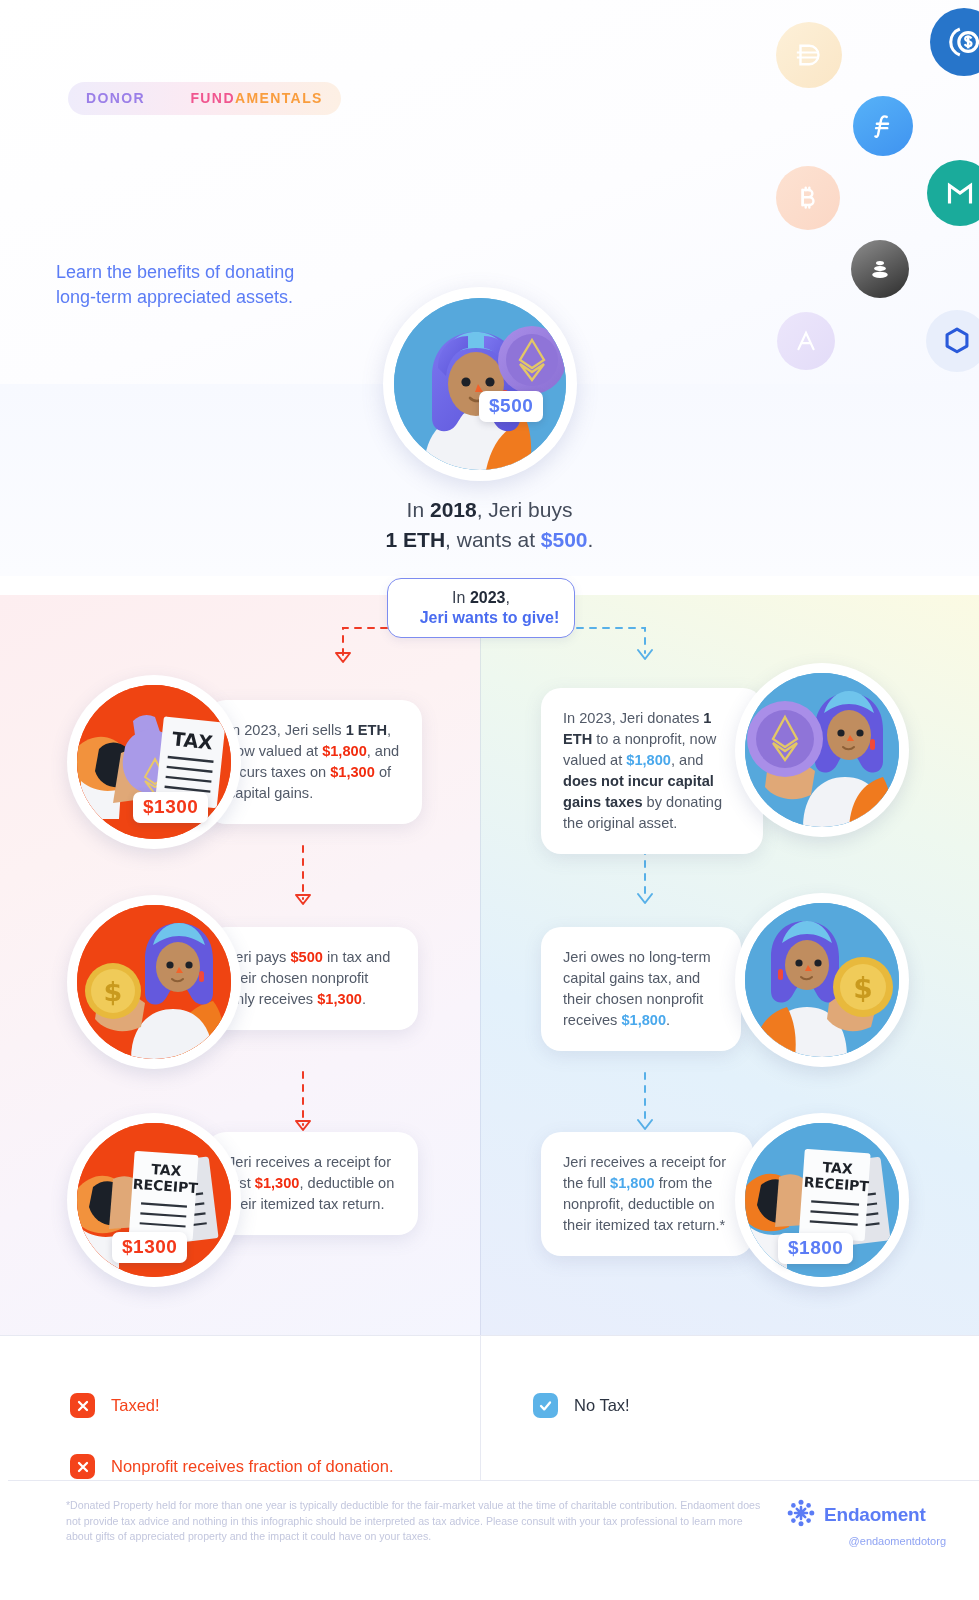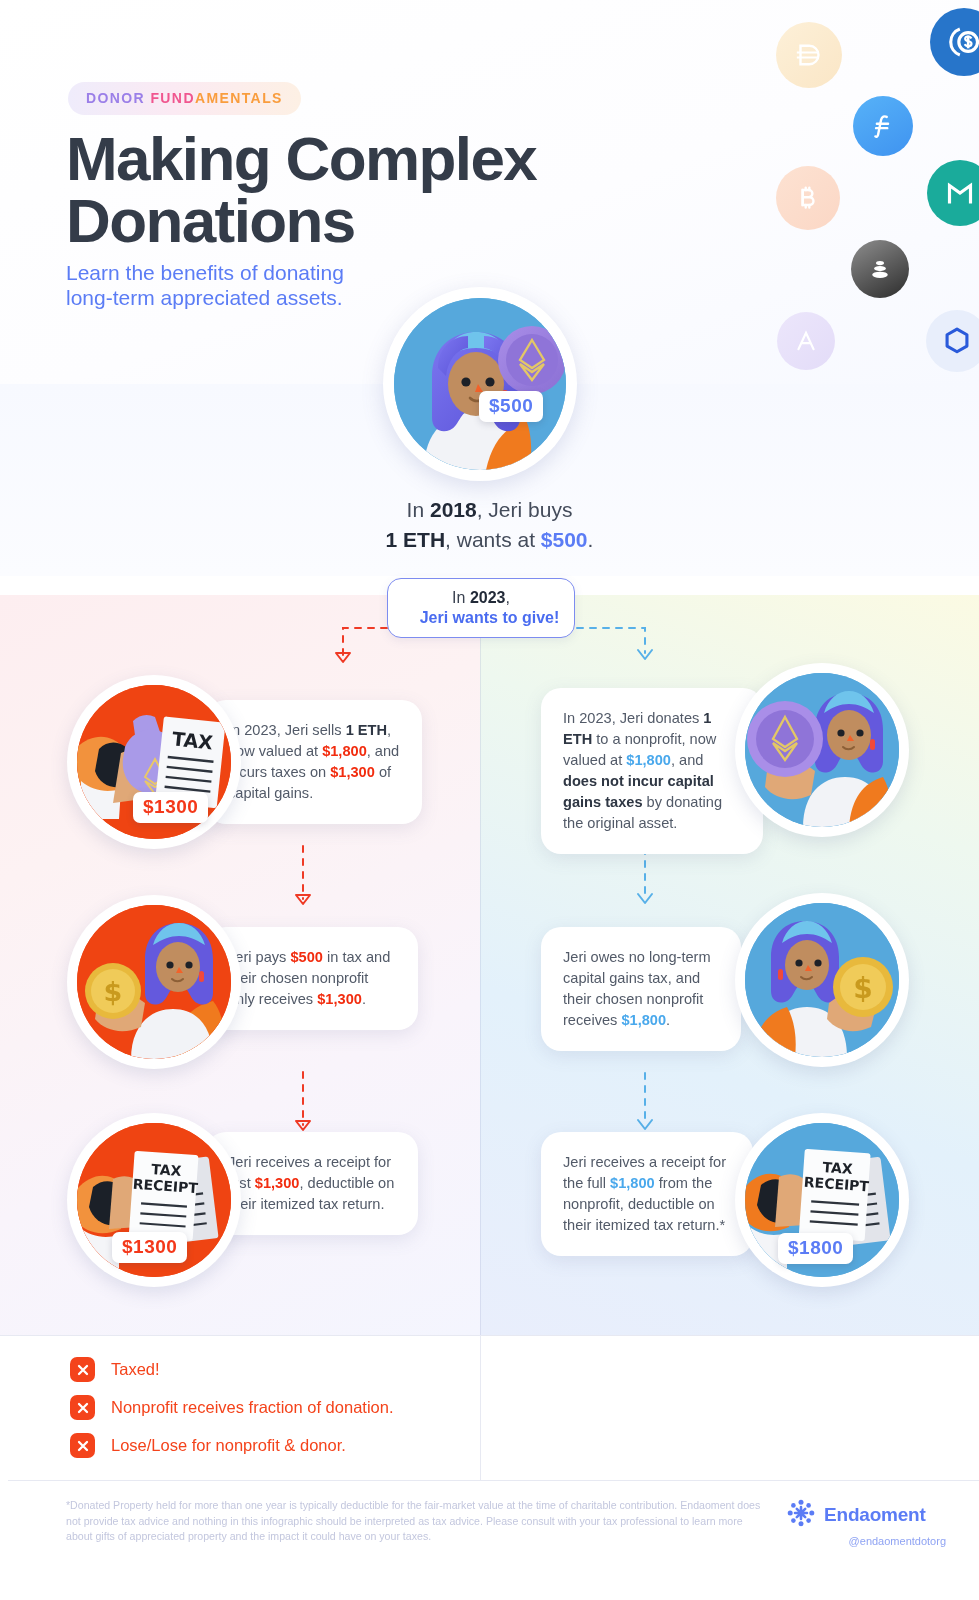--- a/index.html
+++ b/index.html
@@ -19,30 +19,30 @@
     background:linear-gradient(160deg,#ffffff 0%,#fdfdff 55%,#f7f9ff 100%);
     overflow:hidden;
   }
   .badge-pill {
     position:absolute; left:68px; top:82px;
     padding:8px 18px 9px; border-radius:18px;
     background:linear-gradient(90deg,#efecfb 0%,#fbeaf3 45%,#fdf0e4 100%);
     font-size:14px; font-weight:bold; letter-spacing:1.4px;
   }
   .badge-pill .g1 { color:#9b7fe8; }
-  .badge-pill .g2 { color:#f0568f; }
+  .badge-pill .g2 { color:#f0568f;margin-left:40px; }
   .badge-pill .g3 { color:#f99d3e; }
   h1.title {
     position:absolute; left:66px; top:128px; width:560px;
     font-size:62px; line-height:62px; font-weight:bold;
     color:#343c49; letter-spacing:-1.6px;
   }
   .subtitle {
-    position:absolute; left:66px; top:260px; width:330px;
-    font-size:21px; line-height:25px; color:#5b7cf5;
+    position:absolute; left:56px; top:260px; width:330px;
+    font-size:18px; line-height:25px; color:#5b7cf5;
   }
 
   
   .coin { position:absolute; border-radius:50%; display:flex; align-items:center; justify-content:center; }
   .coin svg, .coin span { display:block; }
 
   
   .hero-avatar {
     position:absolute; left:383px; top:287px; width:194px; height:194px;
     border-radius:50%; background:#ffffff;
@@ -129,21 +129,21 @@
   .price-tag.blue { color:#5b7cf5; }
 
   
   .summary {
     position:absolute; left:0; top:1335px; width:979px; height:145px;
     background:#ffffff;
   }
   .summary-top-rule { position:absolute; left:0; top:0; width:979px; height:1px; background:#e7e9f2; }
   .summary-divider { position:absolute; left:480px; top:0; width:1px; height:145px; background:#e7e9f2; }
   .sum-col { position:absolute; top:22px; }
-  .sum-item { display:flex; align-items:center; margin-bottom:13px; }
+  .sum-item { display:flex; align-items:center; margin-bottom:13px;margin-top:36px; }
   .sum-icon {
     width:25px; height:25px; border-radius:7px; margin-right:16px; flex:none;
     display:flex; align-items:center; justify-content:center;
   }
   .sum-icon.x { background:#f4431b; }
   .sum-icon.c { background:#5cb3e8; }
   .sum-label { font-size:16.5px; }
   .sum-col.left .sum-label { color:#f4431b; }
   .sum-col.right .sum-label { color:#2c3442; }
 
@@ -163,24 +163,20 @@
 <body>
 
 <div class="page">
 
   <div class="hero">
 
     <div class="badge-pill">
       <span class="g1">DONOR </span><span class="g2">FUND</span><span class="g3">AMENTALS</span>
     </div>
 
-    <h1 class="title">
-      <span>Making Complex</span><br>
-      <span>Donations</span>
-    </h1>
 
     <div class="subtitle">
       <span>Learn the benefits of donating</span><br>
       <span>long-term appreciated assets.</span>
     </div>
 
     <div class="coin" style="left:776px;top:22px;width:66px;height:66px;background:linear-gradient(135deg,#fdf0d8,#fae6c6);">
       <svg width="34" height="34" viewBox="0 0 24 24">
           <g fill="none" stroke="#fff" stroke-width="1.7">
         <path d="M6 5.5h6.2a6.5 6.5 0 0 1 0 13H6z"></path>
@@ -540,20 +536,28 @@
               <g stroke="#fff" stroke-width="2.3" stroke-linecap="round">
                 <path d="M3 3l8 8M11 3l-8 8"></path>
               </g>
             </svg>
         </div>
         <div class="sum-label">Lose/Lose for nonprofit &amp; donor.</div>
       </div>
     </div>
 
     <div class="sum-col right" style="left:533px;">
+      <div class="sum-item">
+        <div class="sum-icon c">
+          <svg width="15" height="15" viewBox="0 0 15 15">
+              <path d="M3 8l3.2 3.4L12 4.4" fill="none" stroke="#fff" stroke-width="2.3" stroke-linecap="round" stroke-linejoin="round"></path>
+            </svg>
+        </div>
+        <div class="sum-label">No Tax!</div>
+      </div>
     </div>
   </div>
 
   <div class="footer">
     <div class="footer-rule"></div>
     <div class="disclaimer">*Donated Property held for more than one year is typically deductible for the fair-market value at the time of charitable contribution. Endaoment does not provide tax advice and nothing in this infographic should be interpreted as tax advice. Please consult with your tax professional to learn more about gifts of appreciated property and the impact it could have on your taxes.</div>
     <div class="brand">
       <div class="brand-row">
         <span>
           <svg width="30" height="30" viewBox="0 0 30 30">

